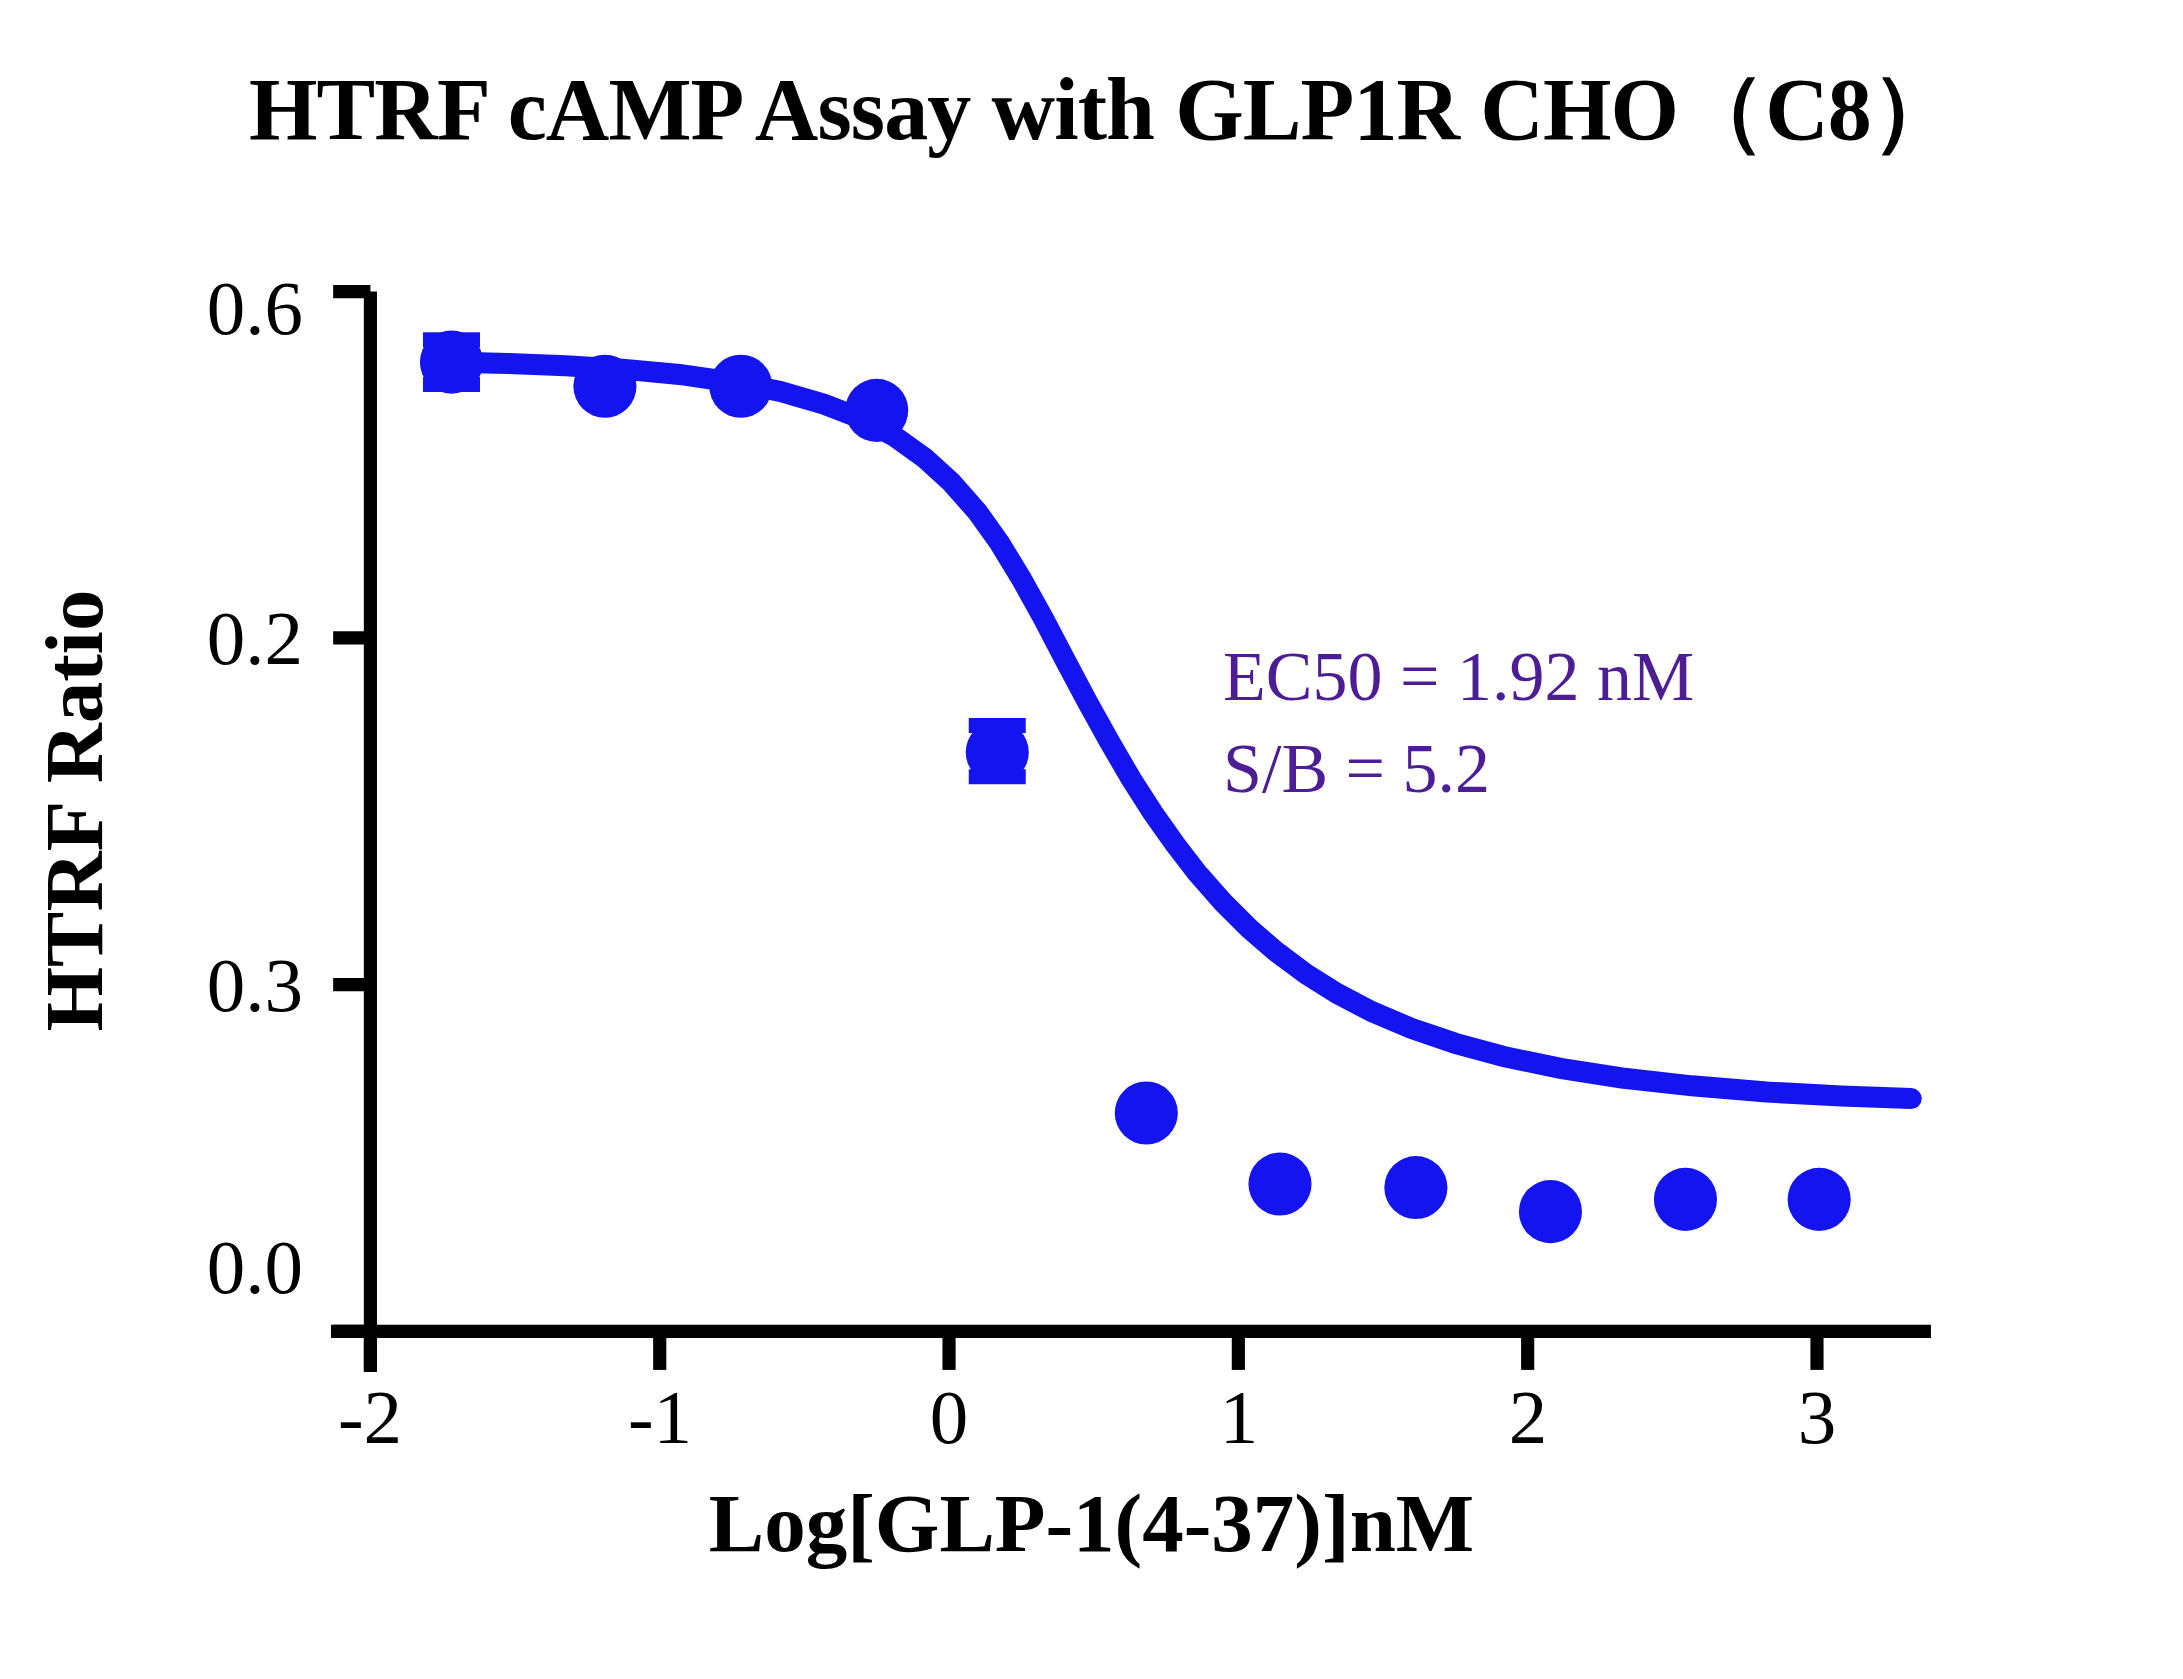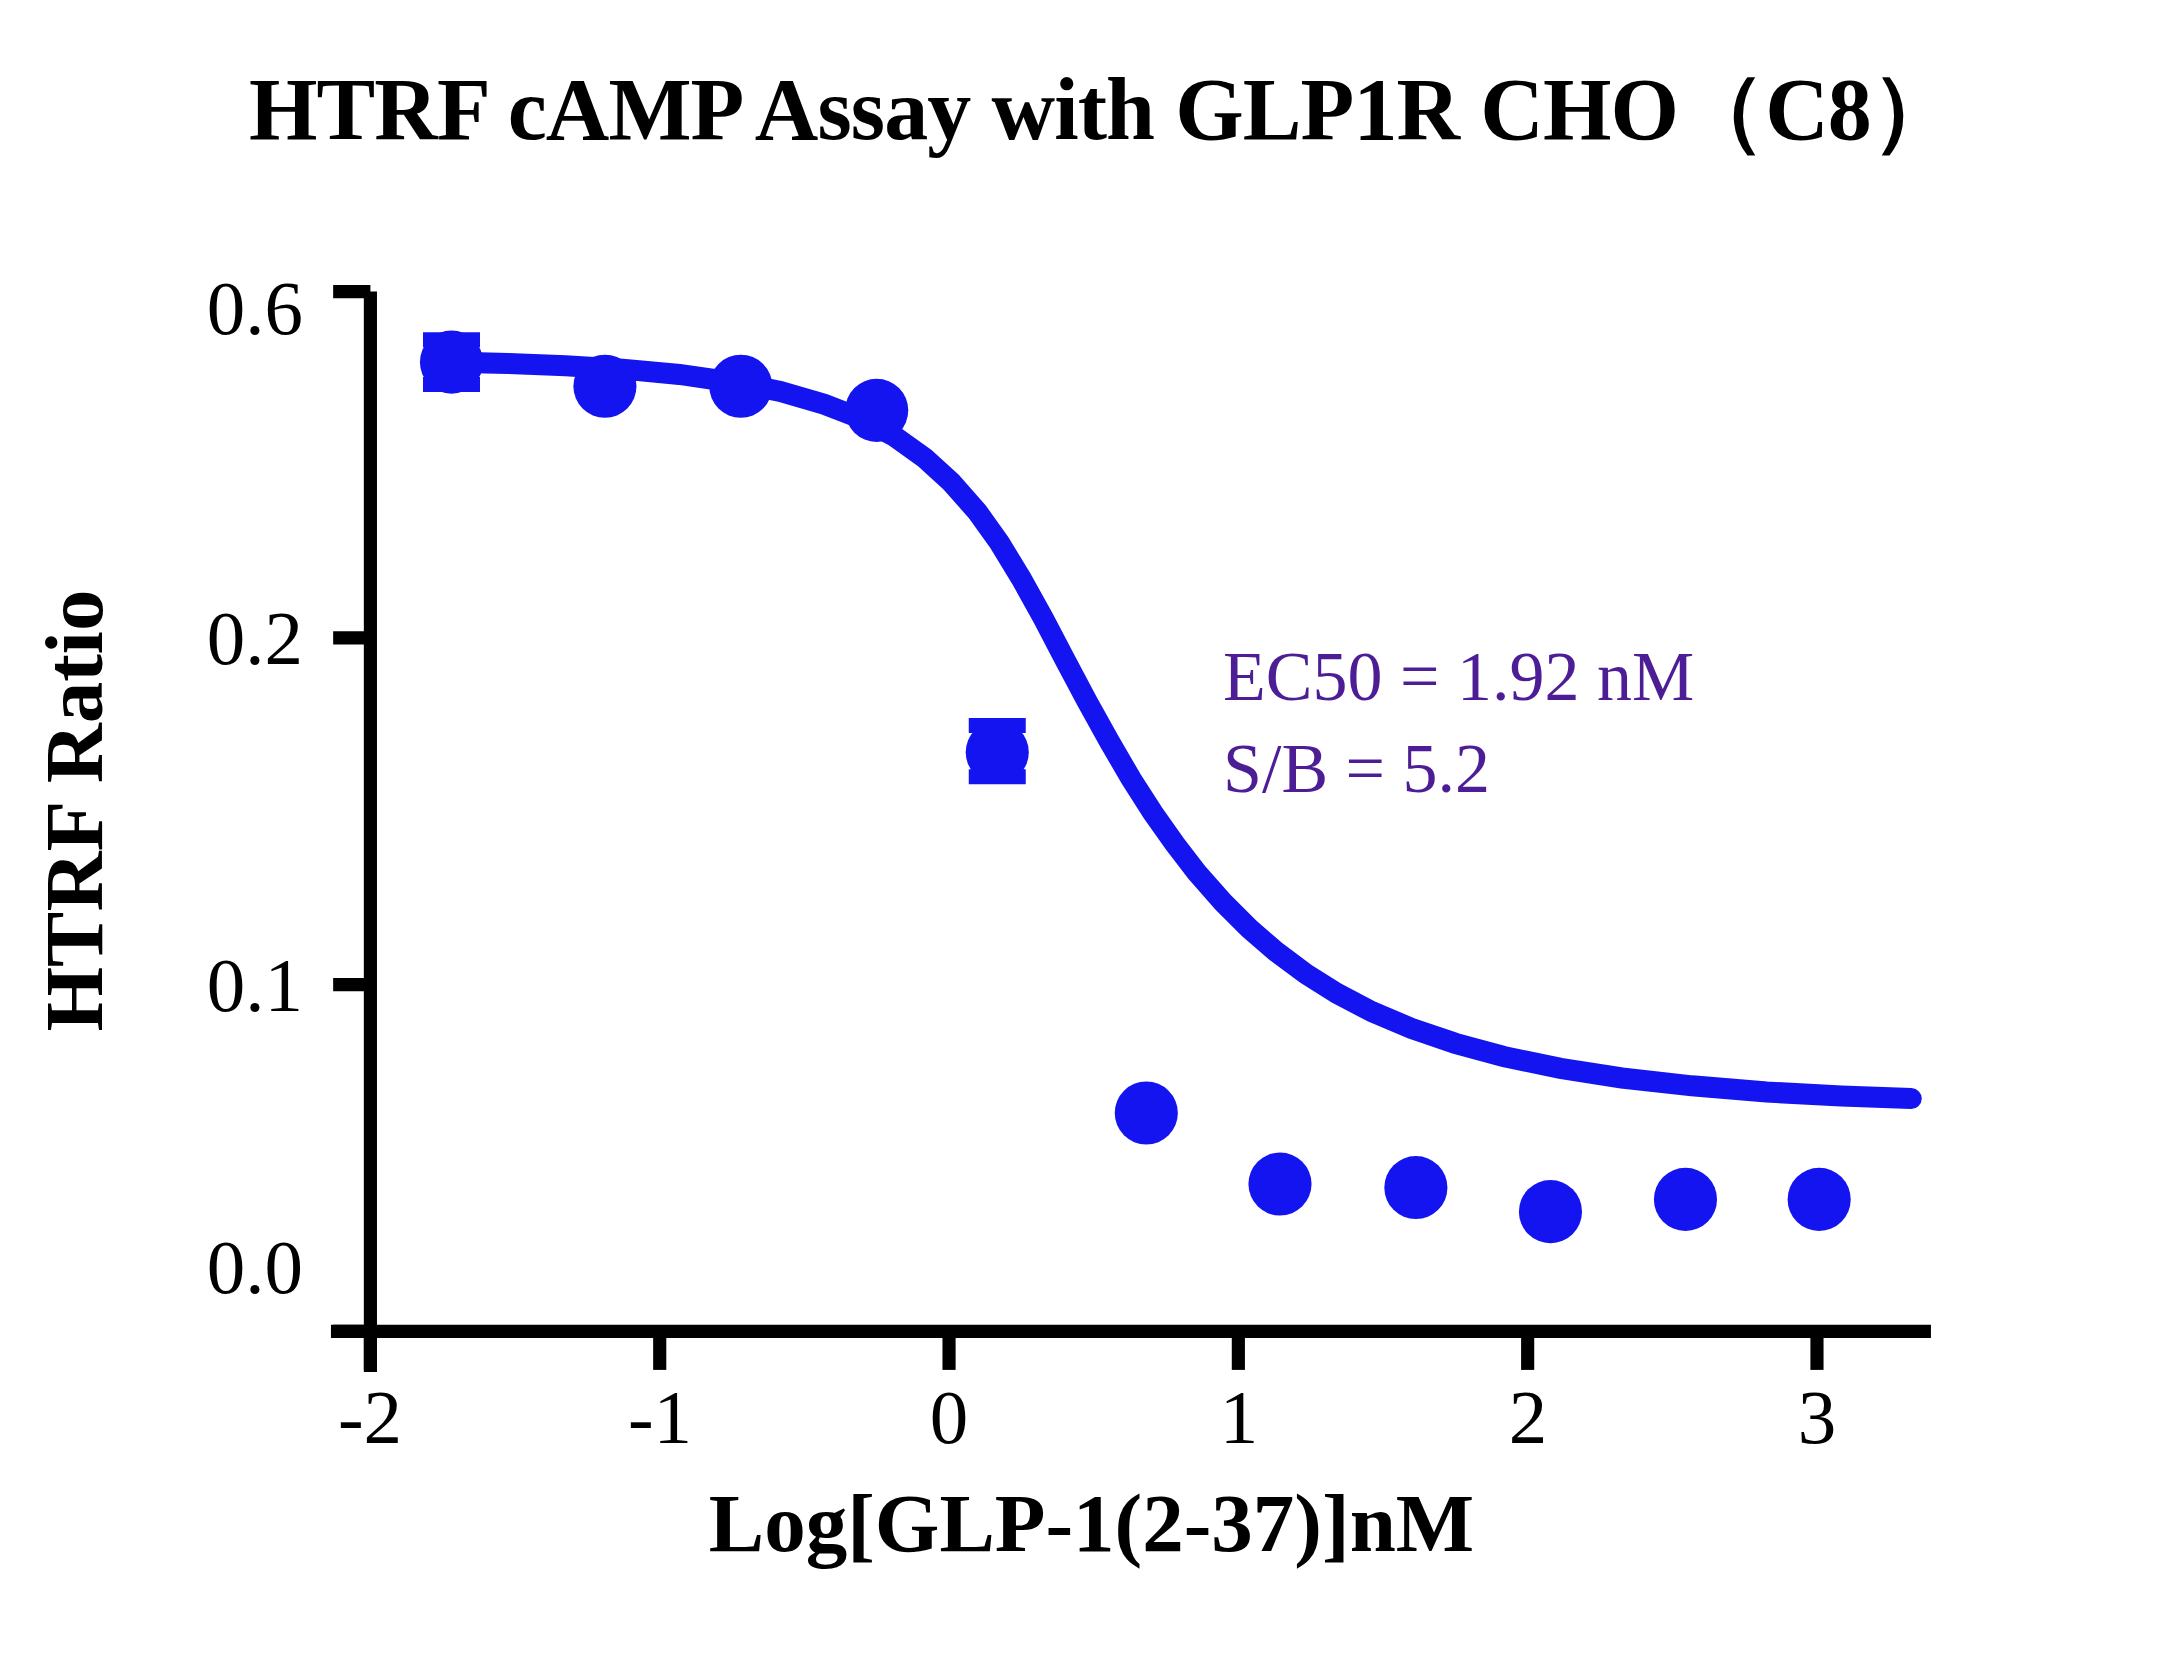--- a/index.html
+++ b/index.html
@@ -146,32 +146,32 @@
       <circle cx="2920" cy="2701" r="72"></circle>
       <circle cx="3230" cy="2709" r="72"></circle>
       <circle cx="3537" cy="2764" r="72"></circle>
       <circle cx="3845" cy="2736" r="72"></circle>
       <circle cx="4150" cy="2736" r="72"></circle>
     </g>
   </svg>
 
   <div class="axis-tick-label ytick-label" style="left:114px; top:308px; width:189px;">0.6</div>
   <div class="axis-tick-label ytick-label" style="left:114px; top:638px; width:189px;">0.2</div>
-  <div class="axis-tick-label ytick-label" style="left:114px; top:985px; width:189px;">0.1</div>
+  <div class="axis-tick-label ytick-label" style="left:114px; top:985px; width:189px;">0.3</div>
   <div class="axis-tick-label ytick-label" style="left:114px; top:1267px; width:189px;">0.0</div>
 
   <div class="axis-tick-label xtick-label" style="left:370px; top:1379px;">-2</div>
   <div class="axis-tick-label xtick-label" style="left:660px; top:1379px;">-1</div>
   <div class="axis-tick-label xtick-label" style="left:949px; top:1379px;">0</div>
   <div class="axis-tick-label xtick-label" style="left:1239px; top:1379px;">1</div>
   <div class="axis-tick-label xtick-label" style="left:1528px; top:1379px;">2</div>
   <div class="axis-tick-label xtick-label" style="left:1817px; top:1379px;">3</div>
 
   <div id="y-axis-title" style="left:-189px; top:769px; width:526px; text-align:center;">HTRF Ratio</div>
-  <div id="x-axis-title">Log[GLP-1(2-37)]nM</div>
+  <div id="x-axis-title">Log[GLP-1(4-37)]nM</div>
 
   <div id="annotation">
     <div>EC50 = 1.92 nM</div>
     <div>S/B = 5.2</div>
   </div>
 
 </div>
 
 
 </body></html>

